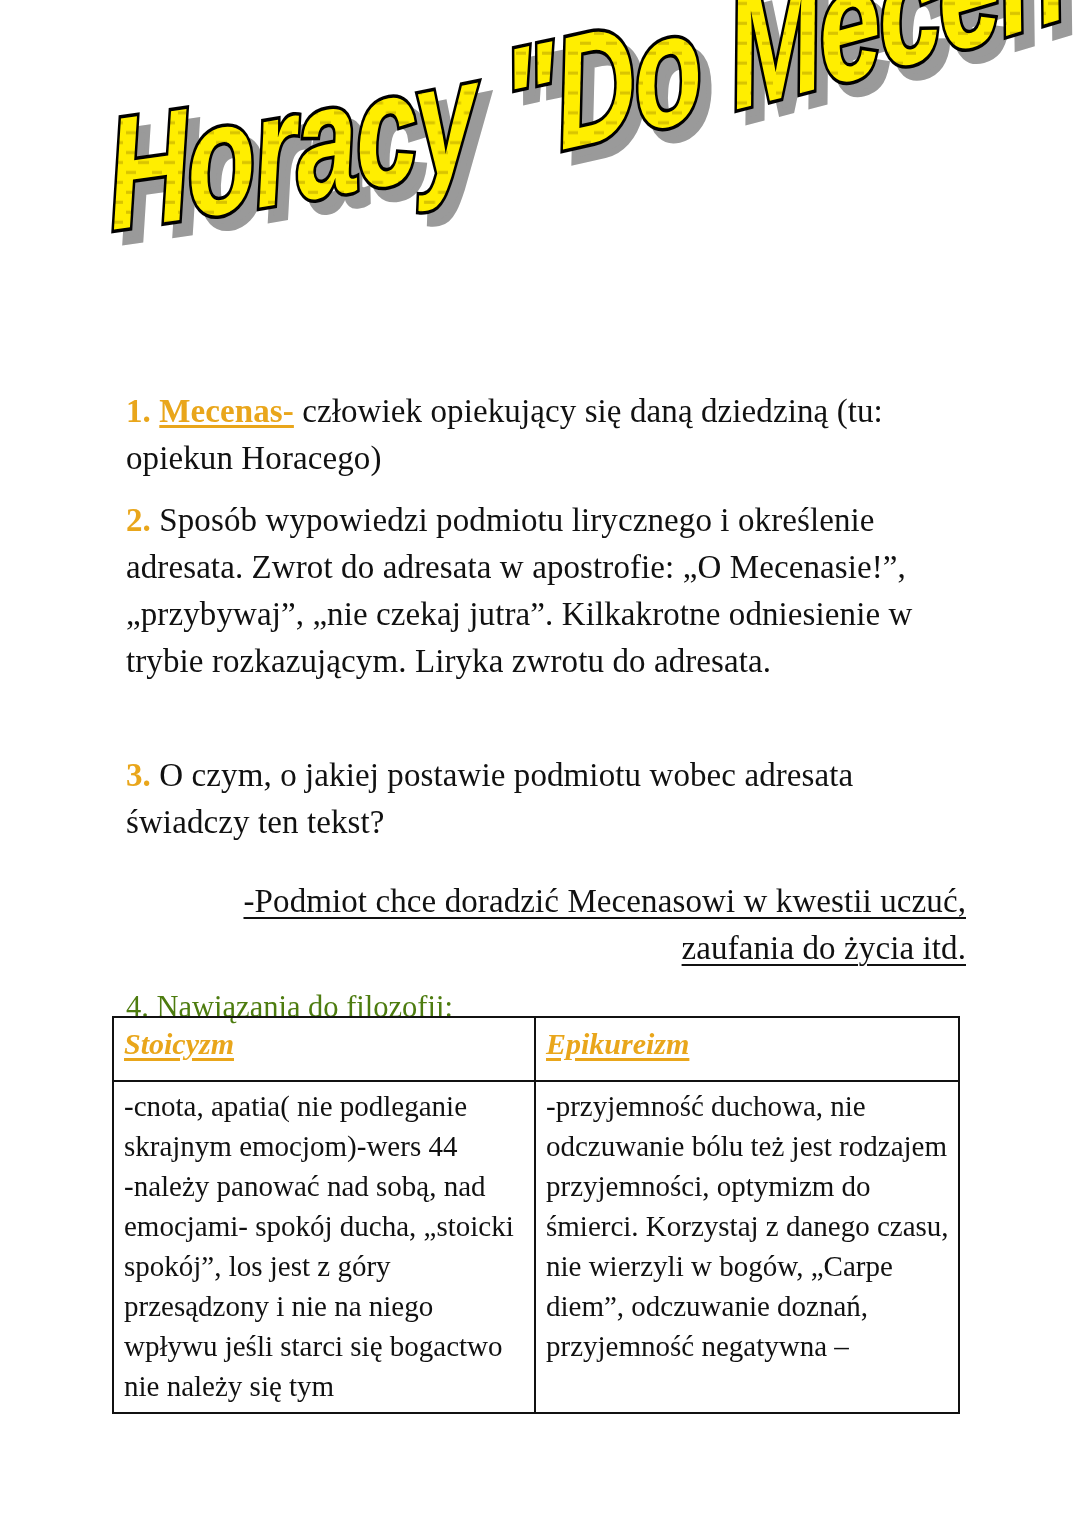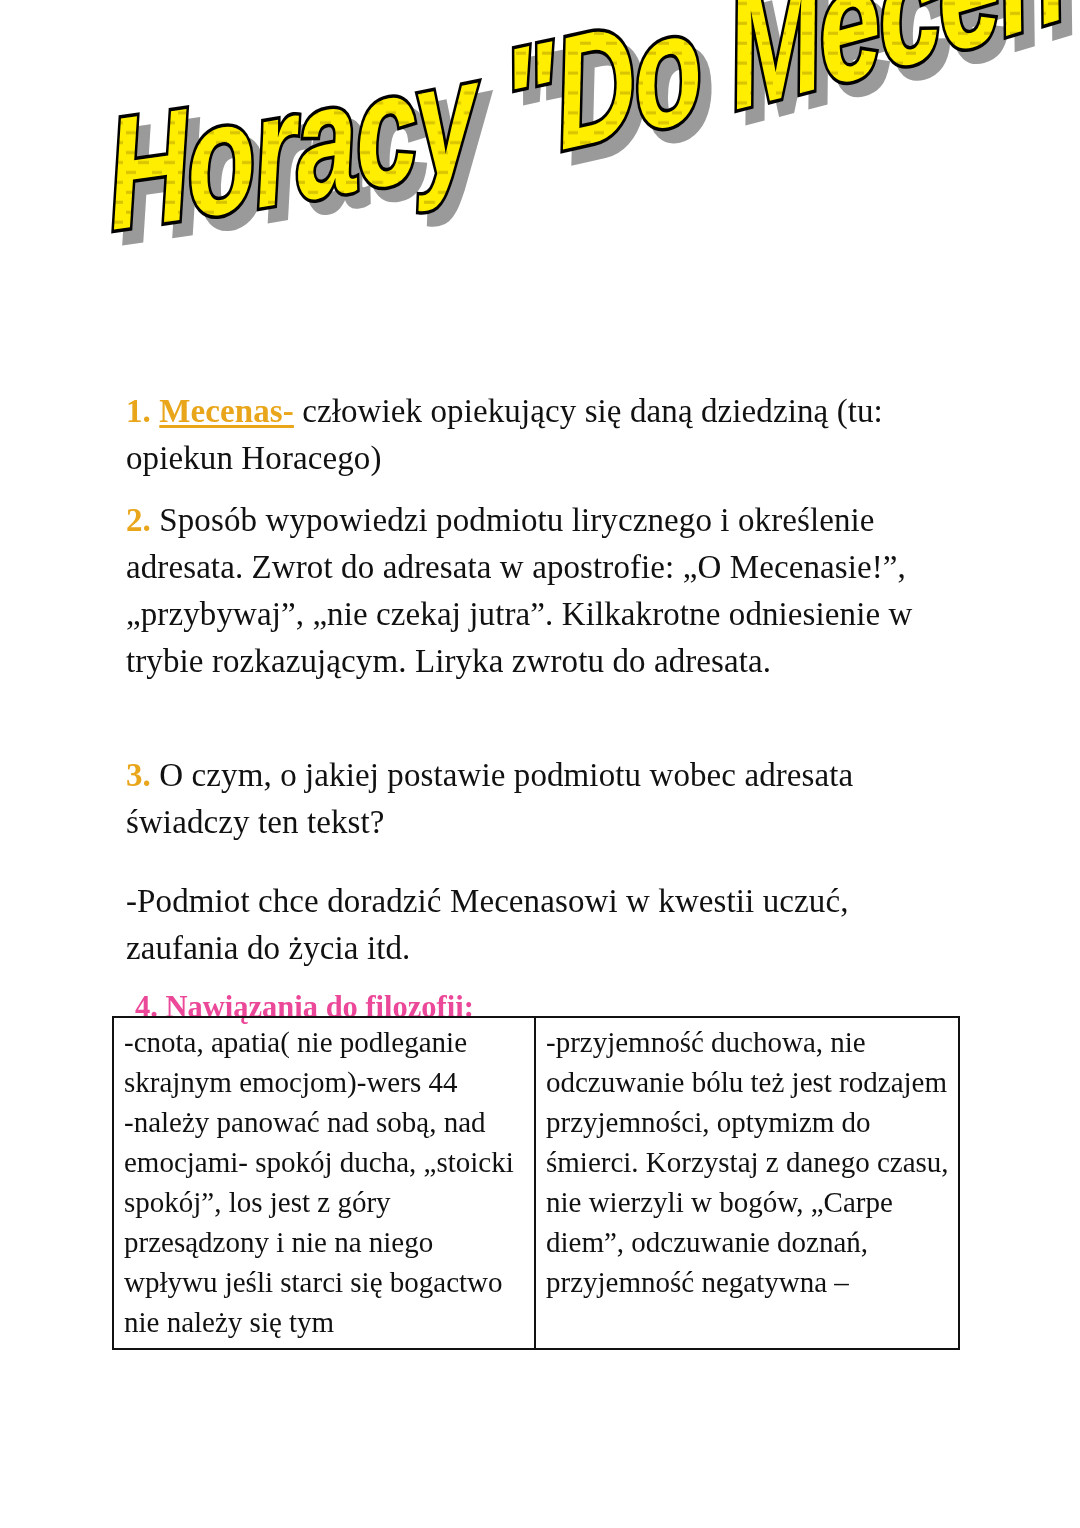--- a/index.html
+++ b/index.html
@@ -65,33 +65,35 @@
     font-weight: bold;
     text-decoration: underline;
     text-decoration-thickness: 3px;
     text-underline-offset: 3px;
   }
   .p1 { top: 355px; }
   .p2 { top: 464px; }
   .p3 { top: 719px; }
   .p4 {
     top: 845px;
+    text-decoration: underline;
     text-decoration-thickness: 2px;
     text-underline-offset: 5px;
+    text-align: right;
   }
 
   .heading4 {
     position: absolute;
-    left: 135px;
+    left: 126px;
     top: 956px;
     width: 840px;
     font-size: 30.5px;
     line-height: 40px;
-    font-weight: bold;
-    color: #ec4899;
+    font-weight: normal;
+    color: #4d7c0f;
     font-family: "Liberation Serif", "DejaVu Serif", serif;
   }
 
   
   .phil-table {
     position: absolute;
     left: 112px;
     top: 1016px;
     width: 846px;
     border-collapse: collapse;
@@ -173,20 +175,24 @@
 
   <p class="heading4">4. Nawiązania do filozofii:</p>
 
   <table class="phil-table">
     <colgroup>
         <col class="c1">
         <col class="c2">
       </colgroup>
     <tbody>
       <tr>
+        <td class="head-cell"><span class="head-text">Stoicyzm</span></td>
+        <td class="head-cell"><span class="head-text">Epikureizm</span></td>
+      </tr>
+      <tr>
         <td><span class="cell-body">-cnota, apatia( nie podleganie skrajnym emocjom)-wers 44
 -należy panować nad sobą, nad emocjami- spokój ducha, „stoicki spokój”, los jest z góry przesądzony i nie na niego wpływu jeśli starci się bogactwo nie należy się tym</span></td>
         <td><span class="cell-body">-przyjemność duchowa, nie odczuwanie bólu też jest rodzajem przyjemności, optymizm do śmierci. Korzystaj z danego czasu, nie wierzyli w bogów, „Carpe diem”, odczuwanie doznań, przyjemność negatywna –</span></td>
       </tr>
     </tbody>
   </table>
 
 </div>
 
 </body></html>

